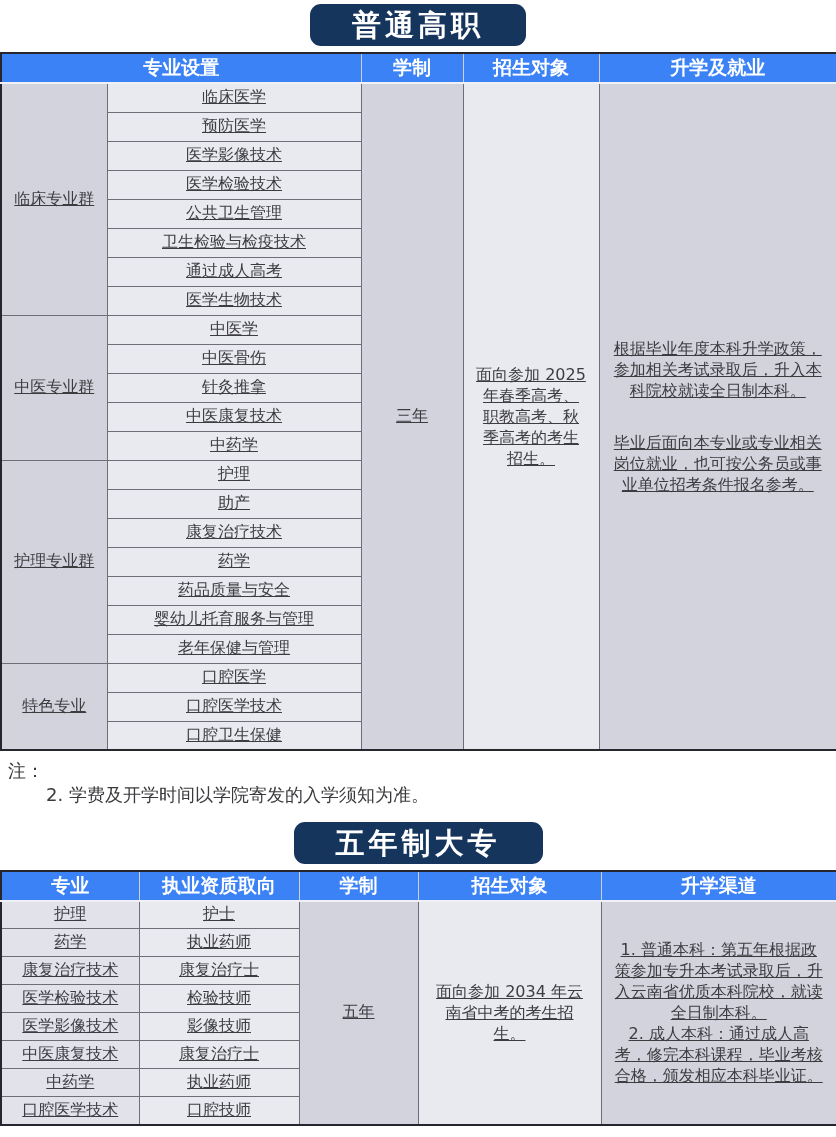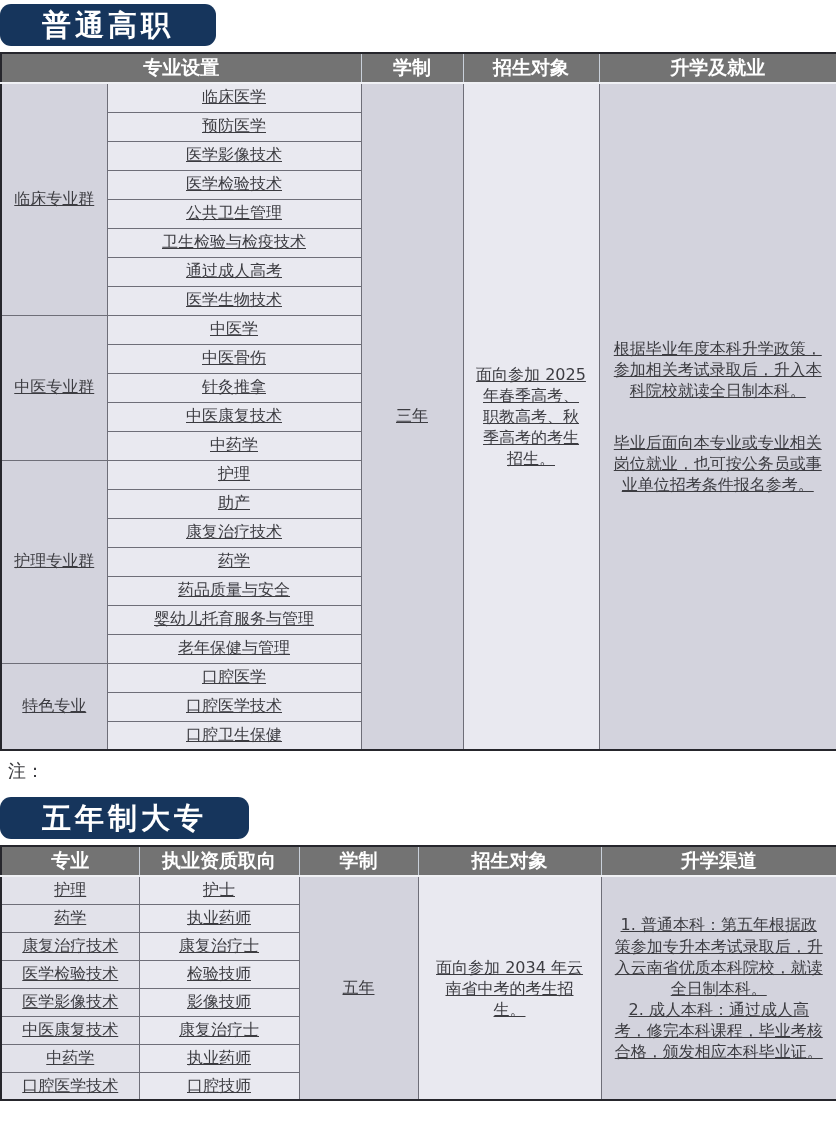--- a/index.html
+++ b/index.html
@@ -3,38 +3,38 @@
 <meta charset="utf-8">
 <style>
   * { margin: 0; padding: 0; box-sizing: border-box; }
   html, body { background: #ffffff; }
   body {
     width: 836px; height: 1137px;
     font-family: "DejaVu Sans", "Liberation Sans", sans-serif;
     color: #3c3c41;
     overflow: hidden;
   }
-  .title-wrap { display: flex; justify-content: flex-start; }
+  .title-wrap { display: flex; justify-content: center; }
   .pill {
     background: #16355c; color: #ffffff;
     font-size: 29px; font-weight: bold; letter-spacing: 4px;
     height: 42px; line-height: 42px;
     padding: 0 42px; border-radius: 11px;
     text-align: center;
   }
   .title-wrap.first { margin-top: 4px; }
   .title-wrap.second { margin-top: 14px; }
 
   table.tbl {
     width: 832px; margin: 6px auto 0 auto;
     border-collapse: collapse; table-layout: fixed;
     border: 2px solid #26262c;
   }
   table.tbl th {
-    background: #737373; color: #ffffff;
+    background: #3b82f6; color: #ffffff;
     font-size: 19px; font-weight: bold;
     height: 30px; text-align: center; vertical-align: middle;
     border-left: 1px solid #c9d0da;
     border-bottom: 2px solid #f0f1f5;
   }
   table.tbl th:first-child { border-left: none; }
   table.tbl td {
     border: 1px solid #6e6e78;
     font-size: 16px; color: #3c3c41;
     text-align: center; vertical-align: middle;
@@ -156,20 +156,23 @@
       </tr>
   <tr>
         <td class="bg-l">口腔卫生保健</td>
       </tr>
 </tbody>
   </table>
 
 <div class="note">
   <div class="note-line">
     <span>注：</span>
+  </div>
+  <div class="note-line">
+    <span class="indent">2. 学费及开学时间以学院寄发的入学须知为准。</span>
   </div>
 </div>
 
 <div class="title-wrap second">
   <div class="pill">五年制大专</div>
 </div>
 
 <table class="tbl t2">
   <colgroup>
     <col style="width:138px">

